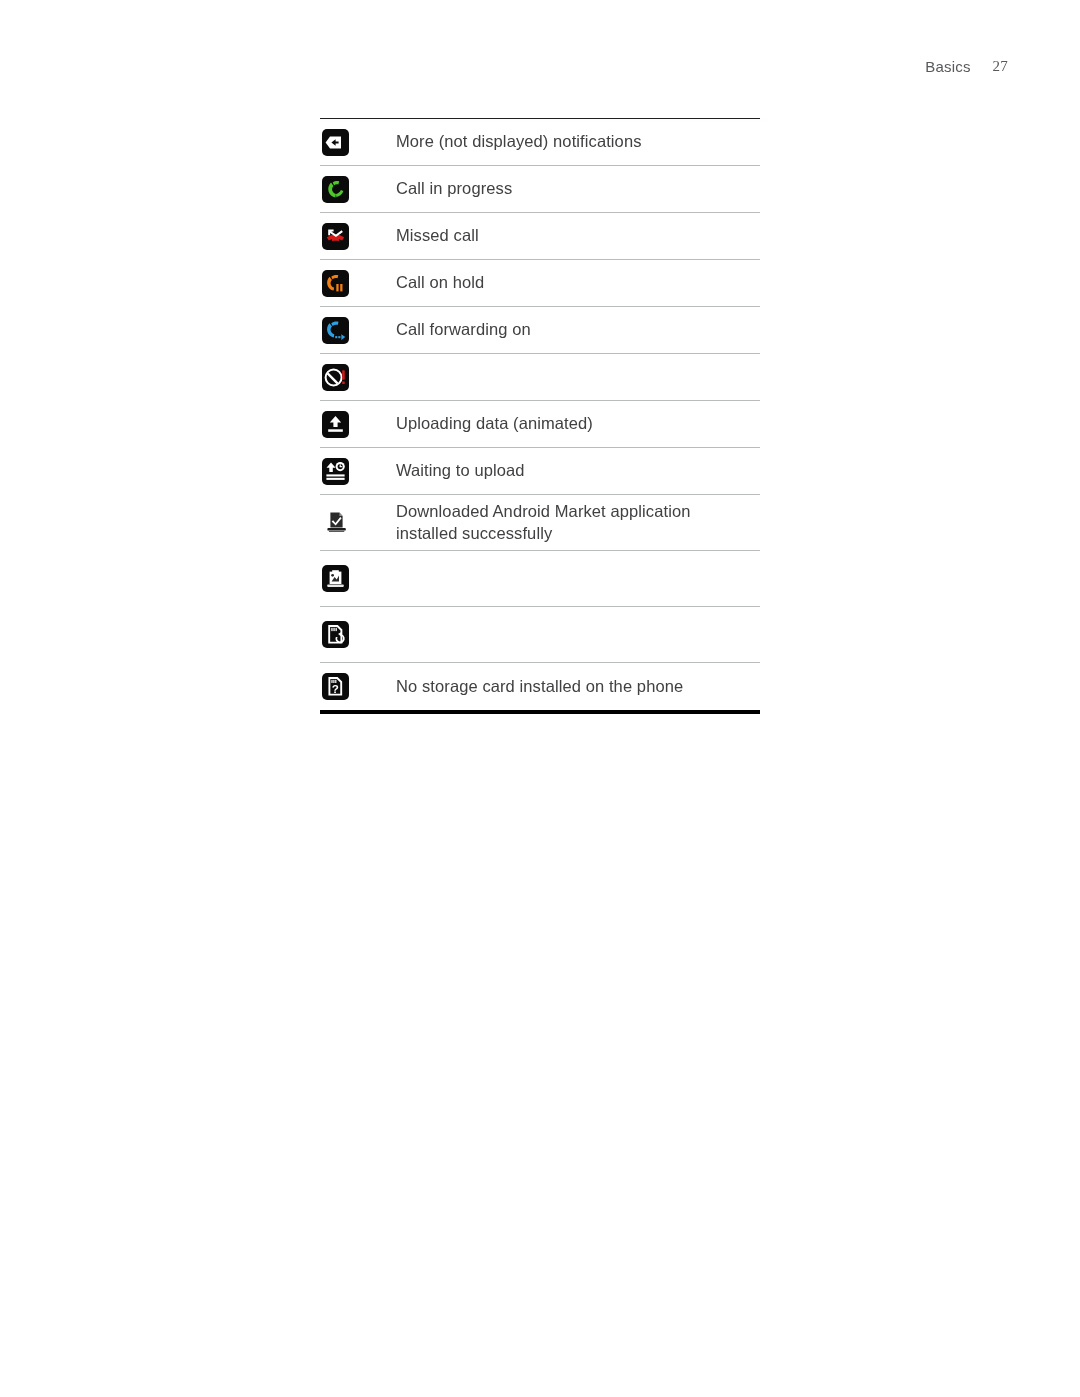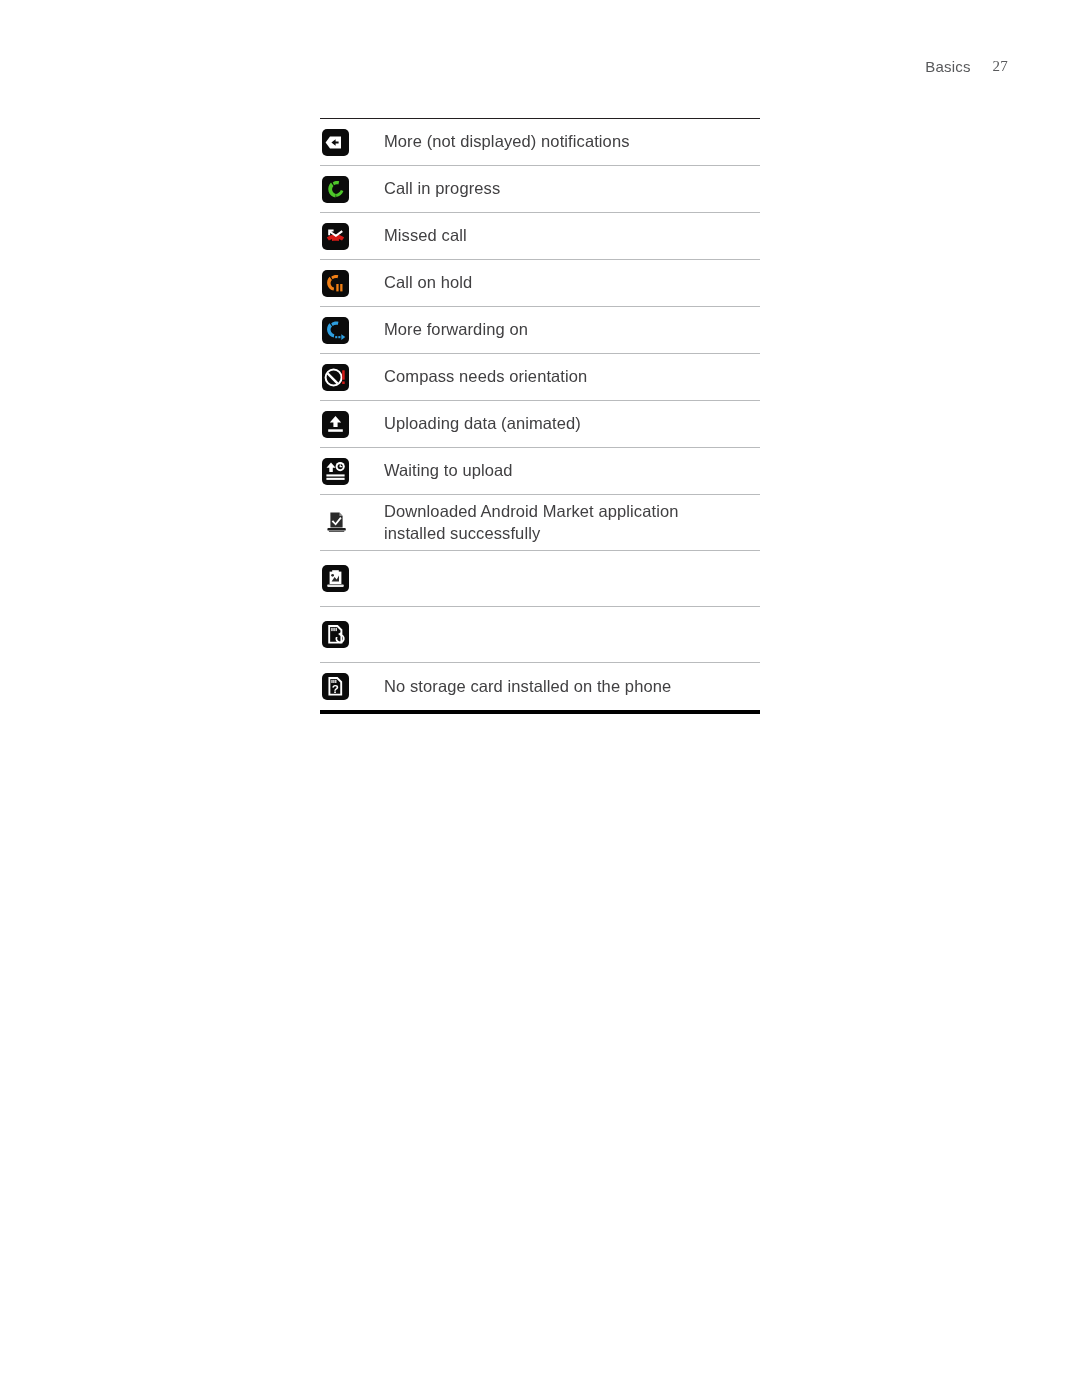--- a/index.html
+++ b/index.html
@@ -61,21 +61,21 @@
     box-sizing: border-box;
   }
   .label-cell {
     flex: 1 1 auto;
     font-size: 16.5px;
     line-height: 1.32;
     color: #414042;
     letter-spacing: 0.1px;
     padding: 4px 0 4px 0;
   }
-  .label-cell .line { display: block; white-space: nowrap; }
+  .label-cell .line { display: block; white-space: nowrap; margin-left: 12px; }
 
   
   .ic {
     width: 27px;
     height: 27px;
     position: relative;
     display: block;
   }
   .ic .sq {
     position: absolute;
@@ -171,38 +171,35 @@
         <svg viewBox="0 0 27 27">
           <path d="M7.6 6.2 C5.3 8.4 4.5 11.8 5.4 14.8 C6.2 17.8 8.7 20.1 11.8 20.5 L12.3 17.2 C10.6 16.9 9.2 15.7 8.8 14.1 C8.3 12.5 8.8 10.8 10.0 9.6 Z" fill="#2e9fe0"></path>
           <path d="M10.7 9.0 C12.2 7.9 14.0 7.5 15.7 8.0 L16.5 4.8 C13.9 4.1 11.2 4.7 9.2 6.4 Z" fill="#2e9fe0"></path>
           <rect x="13.2" y="19.1" width="2.1" height="2.1" fill="#2e9fe0"></rect>
           <rect x="16.3" y="19.1" width="2.1" height="2.1" fill="#2e9fe0"></rect>
           <path d="M19.3 17.3 L23.3 20.1 L19.3 23.0 Z" fill="#2e9fe0"></path>
         </svg>
       </span>
     </div>
     <div class="label-cell">
-      <span class="line">More forwarding on</span>
+      <span class="line">Call forwarding on</span>
     </div>
   </div>
 
   <div class="icon-row">
     <div class="icon-cell">
       <span class="ic">
         <span class="sq"></span>
         <svg viewBox="0 0 27 27">
           <circle cx="11.6" cy="13.5" r="8.0" fill="none" stroke="#ffffff" stroke-width="2.0"></circle>
           <path d="M6.4 8.4 L16.6 18.7 L14.6 20.3 L4.8 10.2 Z" fill="#ffffff"></path>
           <rect x="20.2" y="6.3" width="2.5" height="9.4" fill="#d41a16"></rect>
           <rect x="20.2" y="17.4" width="2.5" height="2.6" fill="#d41a16"></rect>
         </svg>
       </span>
-    </div>
-    <div class="label-cell">
-      <span class="line">Compass needs orientation</span>
     </div>
   </div>
 
   <div class="icon-row">
     <div class="icon-cell">
       <span class="ic">
         <span class="sq"></span>
         <svg viewBox="0 0 27 27">
           <path d="M13.5 5.0 L19.2 11.4 L15.6 11.4 L15.6 16.0 L11.4 16.0 L11.4 11.4 L7.8 11.4 Z" fill="#ffffff"></path>
           <rect x="6.2" y="18.3" width="14.6" height="2.5" fill="#ffffff"></rect>

